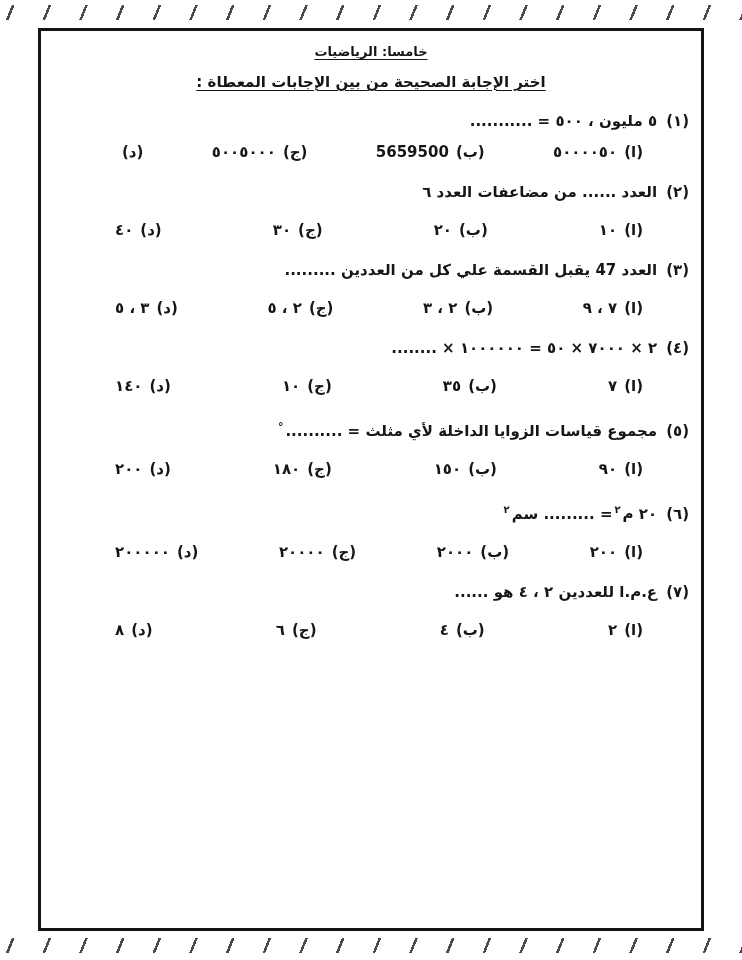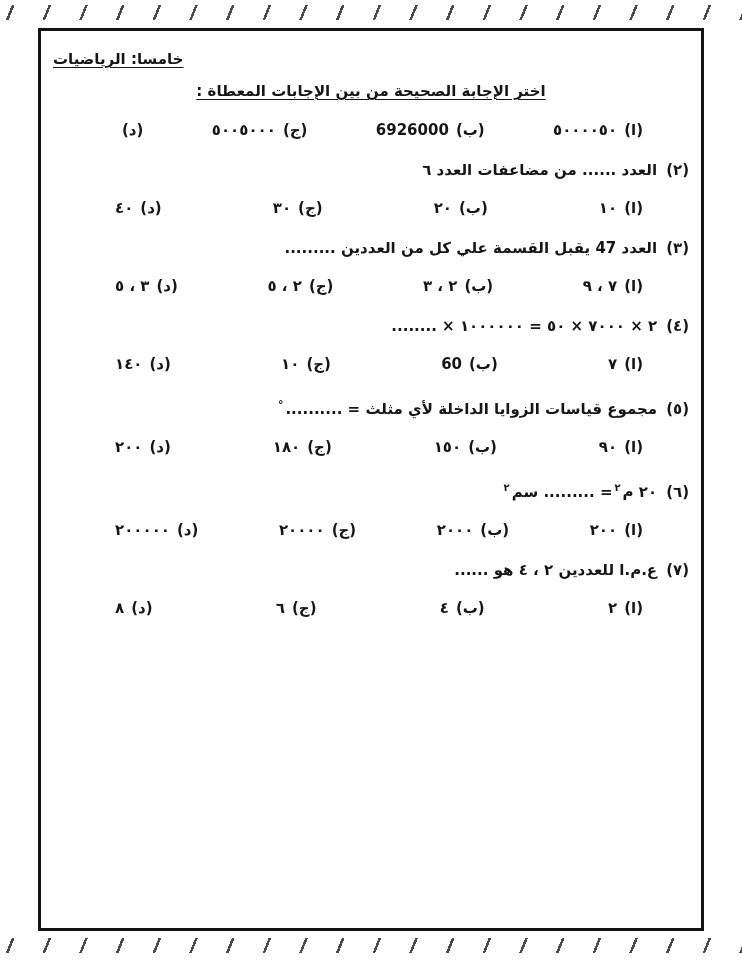--- a/index.html
+++ b/index.html
@@ -14,21 +14,21 @@
     opacity:.85;
   }
   .tear.top{top:5px;}
   .tear.bottom{top:938px;}
   .frame{
     position:absolute;left:38px;top:28px;width:666px;height:903px;
     box-sizing:border-box;border:3px solid #141414;
     padding:10px 12px;direction:rtl;
   }
   .header{
-    text-align:left;font-size:15px;margin-top:9px;
+    text-align:center;font-size:13px;margin-top:3px;
     text-decoration:underline;text-underline-offset:3px;
   }
   .instruction{
     font-size:15px;margin-top:14px;
     text-decoration:underline;text-underline-offset:3px;text-align:center;
   }
   .q-block{margin-top:21px;}
   .q-line{font-size:15px;line-height:19px;}
   .q-num{margin-left:9px;}
   .opt-row{
@@ -49,23 +49,26 @@
 <div class="tear top"></div>
 <div class="tear bottom"></div>
 
 <div class="frame">
 
   <div class="header">خامسا: الرياضيات</div>
 
   <div class="instruction">اختر الإجابة الصحيحة من بين الإجابات المعطاة :</div>
 
   <div class="q-block">
+    <div class="q-line">
+      <span class="q-num">(١)</span><span class="q-text">٥ مليون ، ٥٠٠ = ...........</span>
+    </div>
     <div class="opt-row tight">
       <span class="opt"><span class="opt-letter">(ا)</span><span class="opt-val">٥٠٠٠٠٥٠</span></span>
-      <span class="opt"><span class="opt-letter">(ب)</span><span class="opt-val">6926000</span></span>
+      <span class="opt"><span class="opt-letter">(ب)</span><span class="opt-val">5659500</span></span>
       <span class="opt"><span class="opt-letter">(ج)</span><span class="opt-val">٥٠٠٥٠٠٠</span></span>
       <span class="opt"><span class="opt-letter">(د)</span><span class="opt-val"></span></span>
     </div>
   </div>
 
   <div class="q-block">
     <div class="q-line">
       <span class="q-num">(٢)</span><span class="q-text">العدد ...... من مضاعفات العدد ٦</span>
     </div>
     <div class="opt-row">
@@ -87,21 +90,21 @@
       <span class="opt"><span class="opt-letter">(د)</span><span class="opt-val">٣ ، ٥</span></span>
     </div>
   </div>
 
   <div class="q-block">
     <div class="q-line">
       <span class="q-num">(٤)</span><span class="q-text">٢ × ٧٠٠٠ × ٥٠ = ١٠٠٠٠٠٠ × ........</span>
     </div>
     <div class="opt-row">
       <span class="opt"><span class="opt-letter">(ا)</span><span class="opt-val">٧</span></span>
-      <span class="opt"><span class="opt-letter">(ب)</span><span class="opt-val">60</span></span>
+      <span class="opt"><span class="opt-letter">(ب)</span><span class="opt-val">٣٥</span></span>
       <span class="opt"><span class="opt-letter">(ج)</span><span class="opt-val">١٠</span></span>
       <span class="opt"><span class="opt-letter">(د)</span><span class="opt-val">١٤٠</span></span>
     </div>
   </div>
 
   <div class="q-block">
     <div class="q-line">
       <span class="q-num">(٥)</span><span class="q-text">مجموع قياسات الزوايا الداخلة لأي مثلث = ..........</span><sup class="deg">°</sup>
     </div>
     <div class="opt-row">

